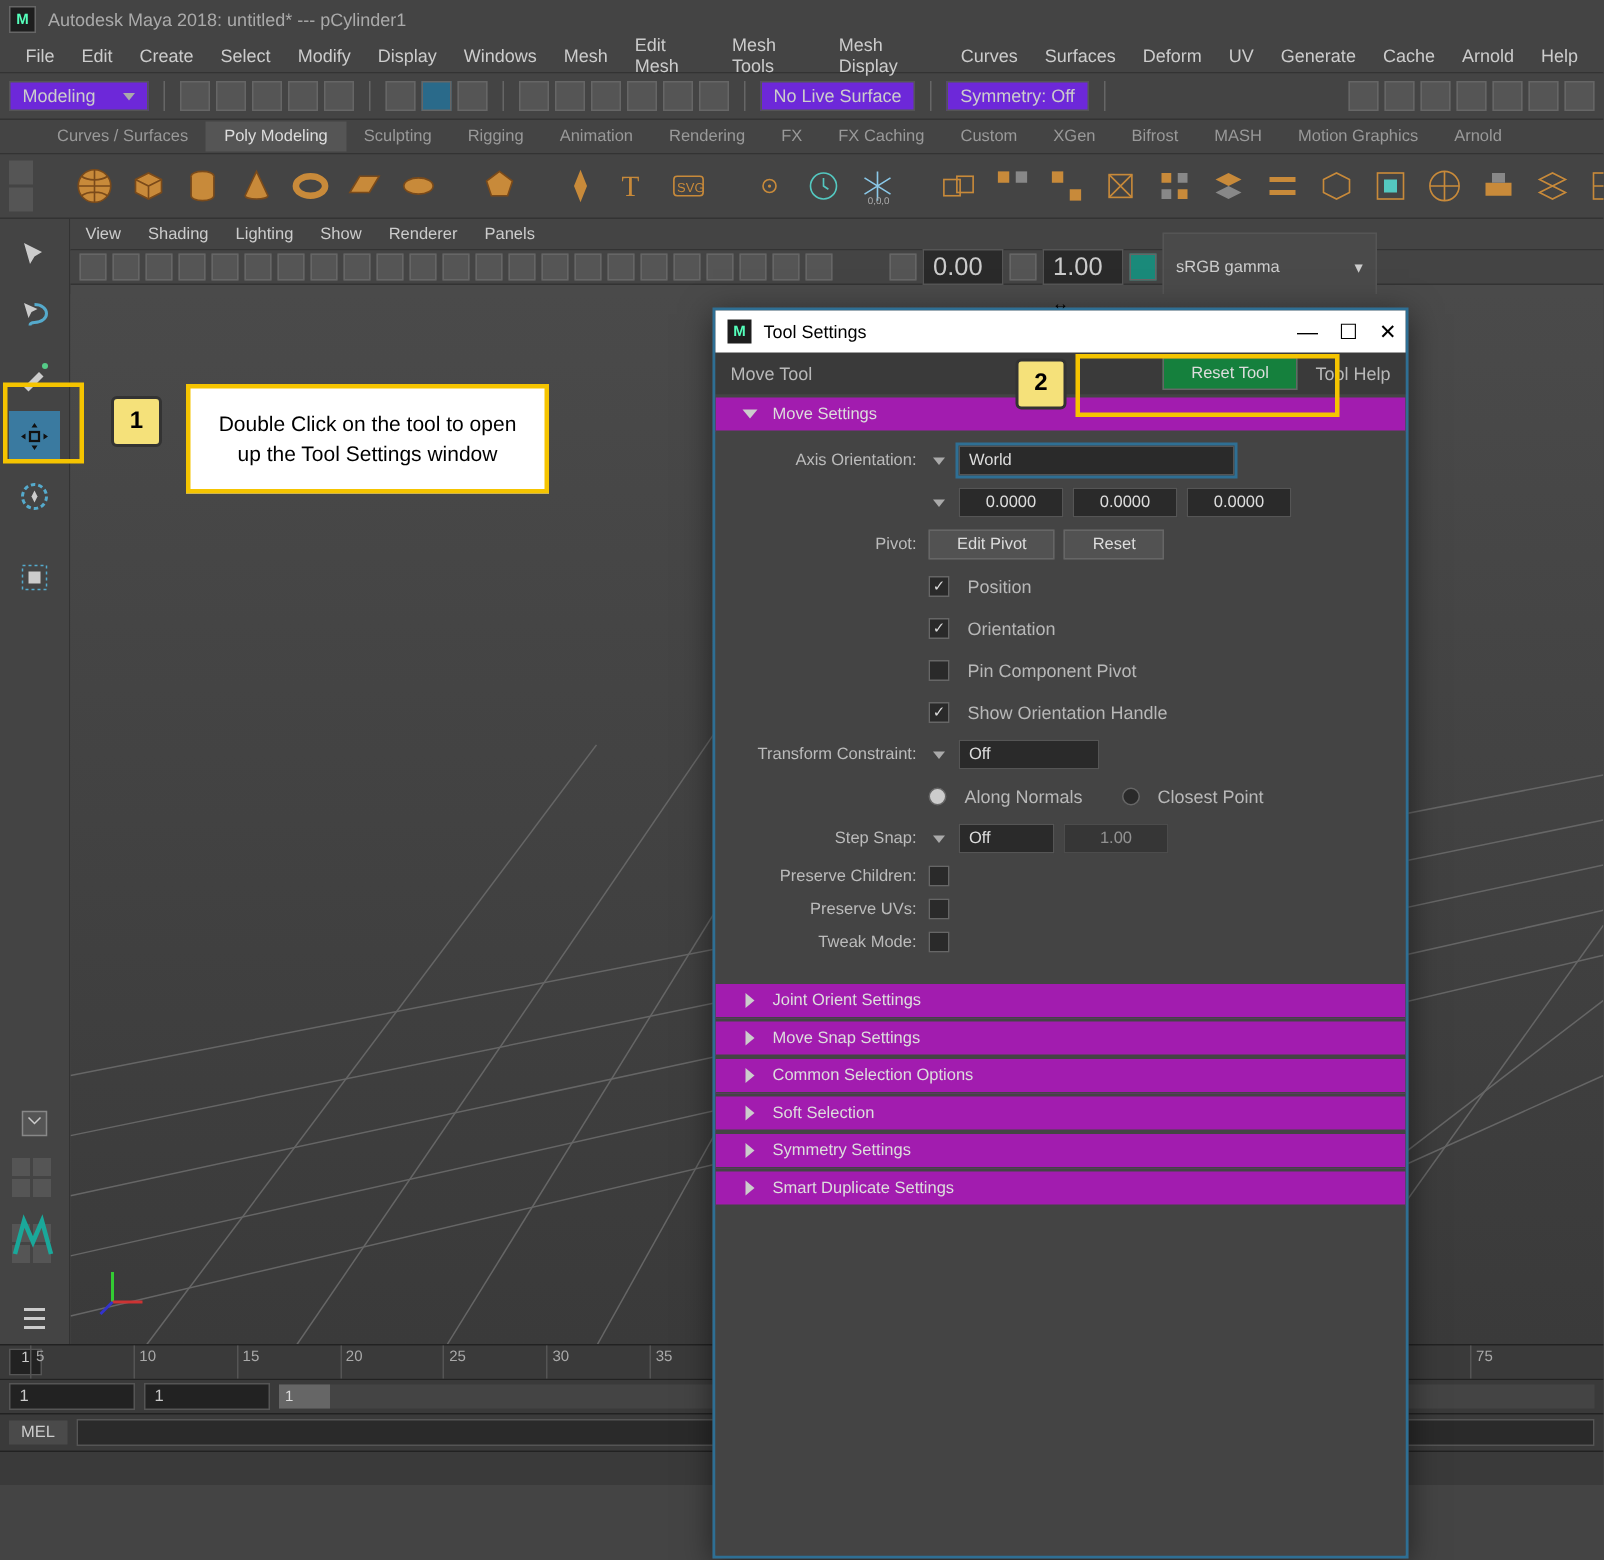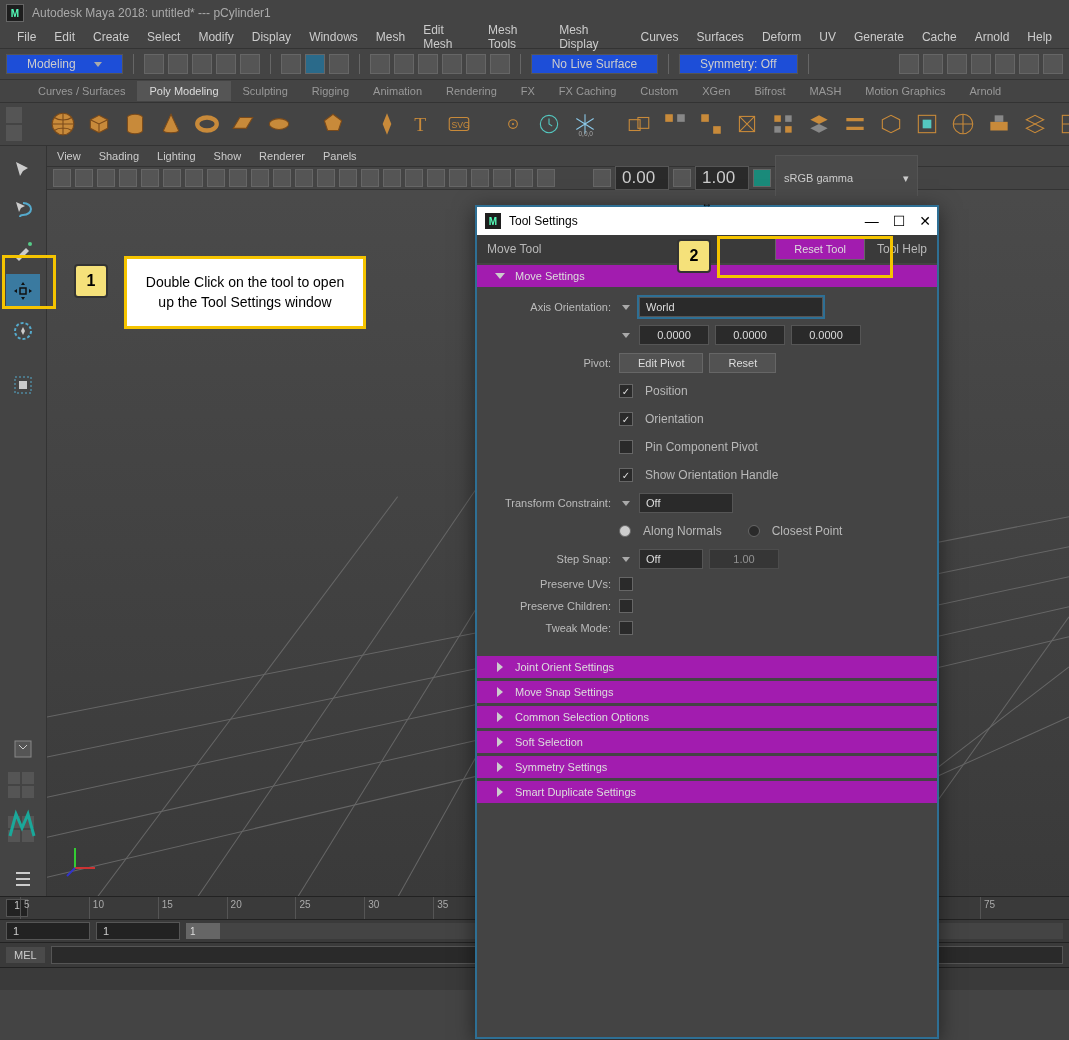--- a/index.html
+++ b/index.html
@@ -1,21 +1,21 @@
 <!DOCTYPE html>
 <html><head>
 <meta charset="utf-8">
 <style>
 html,body{margin:0;padding:0;width:1069px;height:1040px;background:#444;font-family:Arial,Helvetica,sans-serif;font-size:12px;color:#b8b8b8;overflow:hidden}
 .titlebar{height:26px;background:#444;display:flex;align-items:center;padding:0 6px;color:#aaa;font-size:12px}
 .titlebar .logo{width:16px;height:16px;background:#1e1e1e;border:1px solid #666;margin-right:8px;display:flex;align-items:center;justify-content:center;color:#5fb;font-weight:bold;font-size:10px}
 .menubar{height:22px;background:#444;display:flex;align-items:center;padding:0 8px;border-bottom:1px solid #333;gap:0}
 .menubar span{padding:0 9px;color:#ccc;cursor:pointer}
 .toolbar-row{height:30px;background:#444;display:flex;align-items:center;padding:0 6px;gap:4px;border-bottom:1px solid #333}
-.toolbar-row .dropdown{background:#1d4ed8;border:1px solid #555;padding:2px 20px;display:flex;align-items:center;gap:18px;color:#ccc}
+.toolbar-row .dropdown{background:#6d28d9;border:1px solid #555;padding:2px 8px;display:flex;align-items:center;gap:18px;color:#ccc}
 .toolbar-row .dropdown .caret{width:0;height:0;border-left:4px solid transparent;border-right:4px solid transparent;border-top:5px solid #aaa}
 .toolbar-row .sep{width:1px;height:20px;background:#666;margin:0 6px}
 .toolbar-row .ico{width:18px;height:18px;background:#555;border:1px solid #666;display:inline-block}
 .toolbar-row .ico.blue{background:#2a6a8a}
 .shelf-tabs{height:22px;background:#444;display:flex;align-items:center;padding-left:26px;gap:0;border-bottom:1px solid #333}
 .shelf-tabs .tab{padding:4px 12px;color:#999;cursor:pointer;font-size:11px}
 .shelf-tabs .tab.active{background:#555;color:#ddd}
 .shelf-icons-row{height:42px;background:#444;display:flex;align-items:center;padding-left:50px;gap:10px;border-bottom:1px solid #333;position:relative}
 .shelf-icons-row .left-btns{position:absolute;left:6px;top:0;width:40px;height:42px;display:flex;flex-direction:column;justify-content:center;gap:2px}
 .shelf-icons-row .left-btns div{width:16px;height:16px;background:#555}
@@ -46,21 +46,21 @@
 .callout-num{position:absolute;width:30px;height:30px;background:#f5e17a;border:2px solid #333;border-radius:4px;display:flex;align-items:center;justify-content:center;color:#000;font-weight:bold;font-size:16px;z-index:11}
 .callout-text{position:absolute;background:#fff;border:3px solid #f5c400;padding:14px 18px;color:#000;font-size:14px;text-align:center;width:200px;z-index:11;line-height:1.4}
 
 .dialog{position:absolute;left:475px;top:205px;width:460px;height:830px;background:#444;border:2px solid #2e6f94;z-index:5;display:flex;flex-direction:column;box-shadow:0 4px 20px rgba(0,0,0,0.5)}
 .dialog .tbar{height:28px;background:#fff;display:flex;align-items:center;padding:0 8px;position:relative;color:#000}
 .dialog .tbar .dlogo{width:16px;height:16px;background:#1e1e1e;margin-right:8px;display:flex;align-items:center;justify-content:center;color:#5fb;font-size:10px;font-weight:bold}
 .dialog .tbar .win-btns{position:absolute;right:6px;display:flex;gap:14px}
 .dialog .tbar .win-btns span{cursor:pointer;font-size:14px;font-family:Arial}
 .dialog .dresize{position:absolute;top:-10px;left:50%;transform:translateX(-50%);font-size:11px;color:#000}
 .dialog .header-row{height:28px;background:#3a3a3a;display:flex;align-items:center;padding:0 10px;justify-content:space-between}
-.dialog .header-row .btn{background:#a21caf;border:1px solid #666;padding:4px 18px;color:#ddd;cursor:pointer;font-size:11px}
+.dialog .header-row .btn{background:#15803d;border:1px solid #666;padding:4px 18px;color:#ddd;cursor:pointer;font-size:11px}
 .dialog .body{flex:1;background:#444;padding:0;overflow:hidden}
 .dialog .section-hdr{background:#a21caf;padding:5px 20px;color:#ddd;font-size:11px;display:flex;align-items:center;gap:12px;cursor:pointer;border-bottom:1px solid #444;margin-top:2px}
 .dialog .section-hdr.open .arrow{transform:rotate(90deg)}
 .dialog .section-hdr .arrow{width:0;height:0;border-top:5px solid transparent;border-bottom:5px solid transparent;border-left:6px solid #ccc;transition:transform .1s}
 .dialog .section-body{padding:8px 16px 12px 12px}
 .dialog .row{display:flex;align-items:center;margin-bottom:6px;min-height:22px}
 .dialog .lbl{width:122px;text-align:right;padding-right:8px;color:#bbb;font-size:11px}
 .dialog .fld{flex:1;display:flex;align-items:center;gap:6px}
 .dialog .input{background:#2a2a2a;border:1px solid #555;padding:3px 6px;color:#ddd;font-size:11px}
 .dialog .input.wide{width:170px}
@@ -589,27 +589,27 @@
         </div>
       <div class="row">
           <div class="lbl">Step Snap:</div>
         <div class="fld">
             <span class="caret-btn"></span>
         <span class="input" style="width:50px">Off</span>
         <span class="input num" style="opacity:.5">1.00</span>
           </div>
         </div>
       <div class="row" style="min-height:16px">
+          <div class="lbl">Preserve Children:</div>
+          <div class="fld">
+            <span class="chk"></span>
+          </div>
+        </div>
+      <div class="row" style="min-height:16px">
           <div class="lbl">Preserve UVs:</div>
-          <div class="fld">
-            <span class="chk"></span>
-          </div>
-        </div>
-      <div class="row" style="min-height:16px">
-          <div class="lbl">Preserve Children:</div>
           <div class="fld">
             <span class="chk"></span>
           </div>
         </div>
       <div class="row" style="min-height:16px">
           <div class="lbl">Tweak Mode:</div>
           <div class="fld">
             <span class="chk"></span>
           </div>
         </div>

